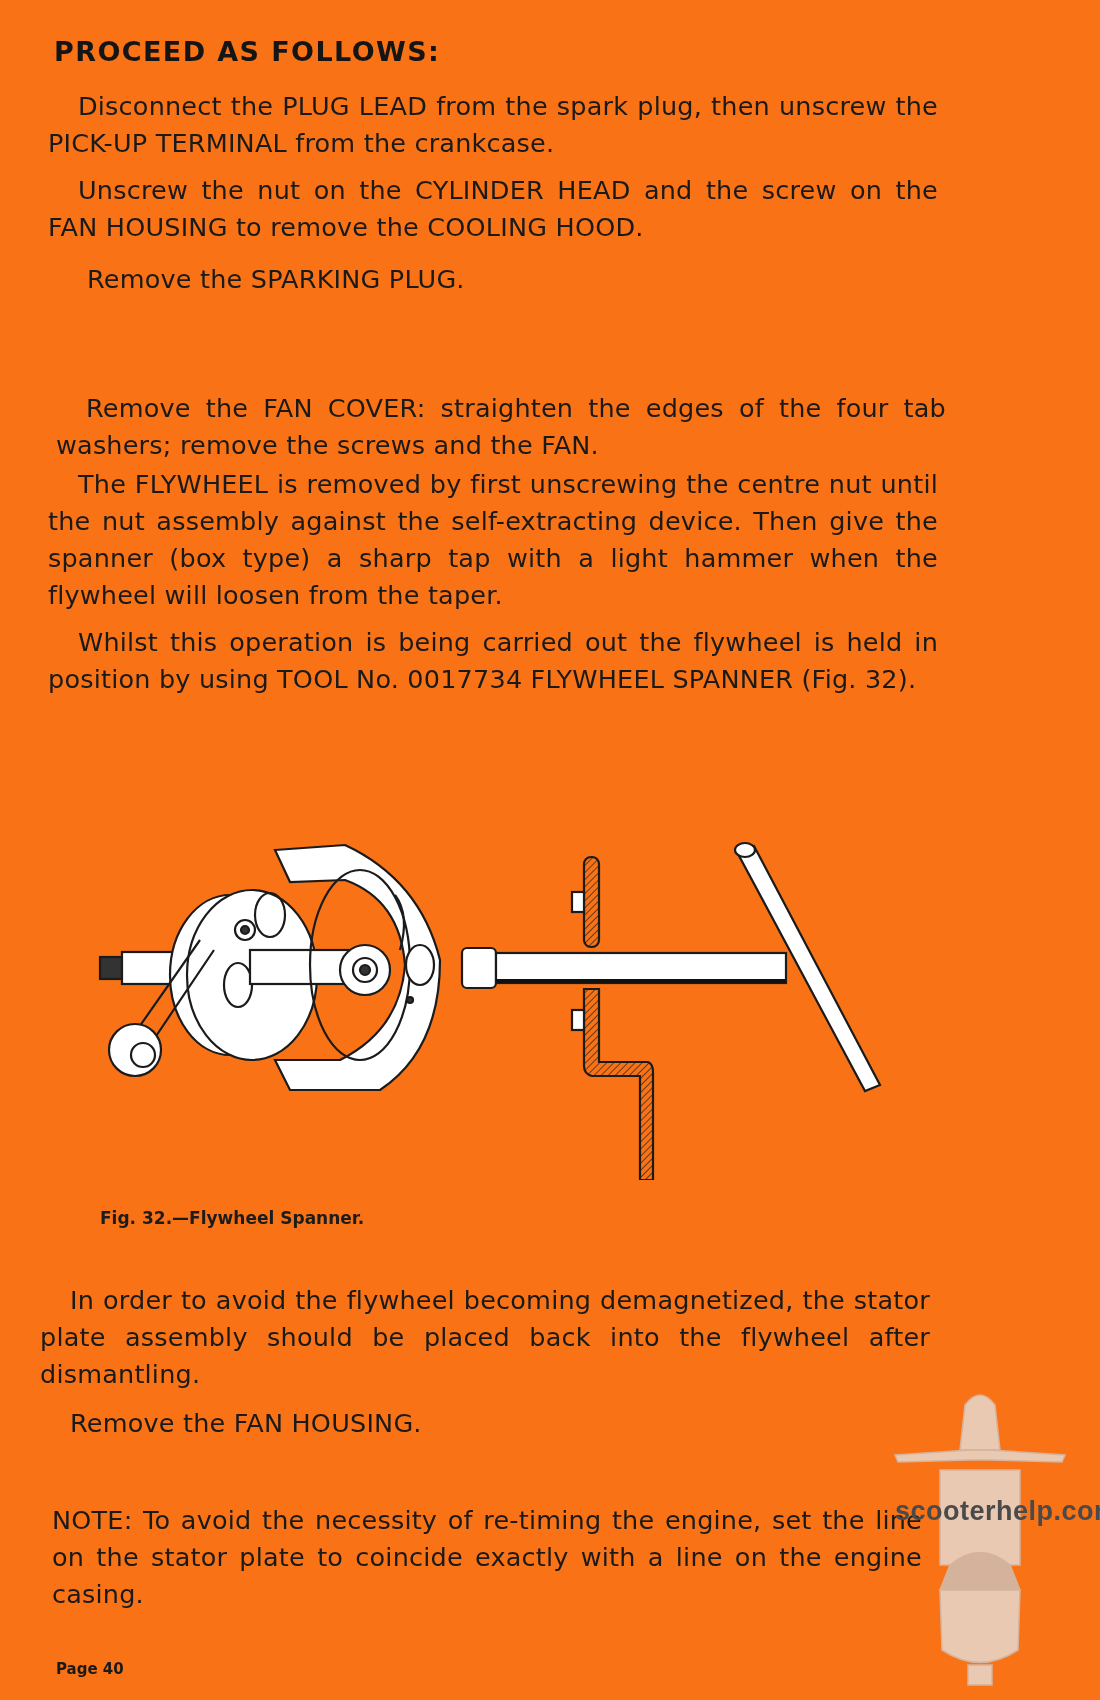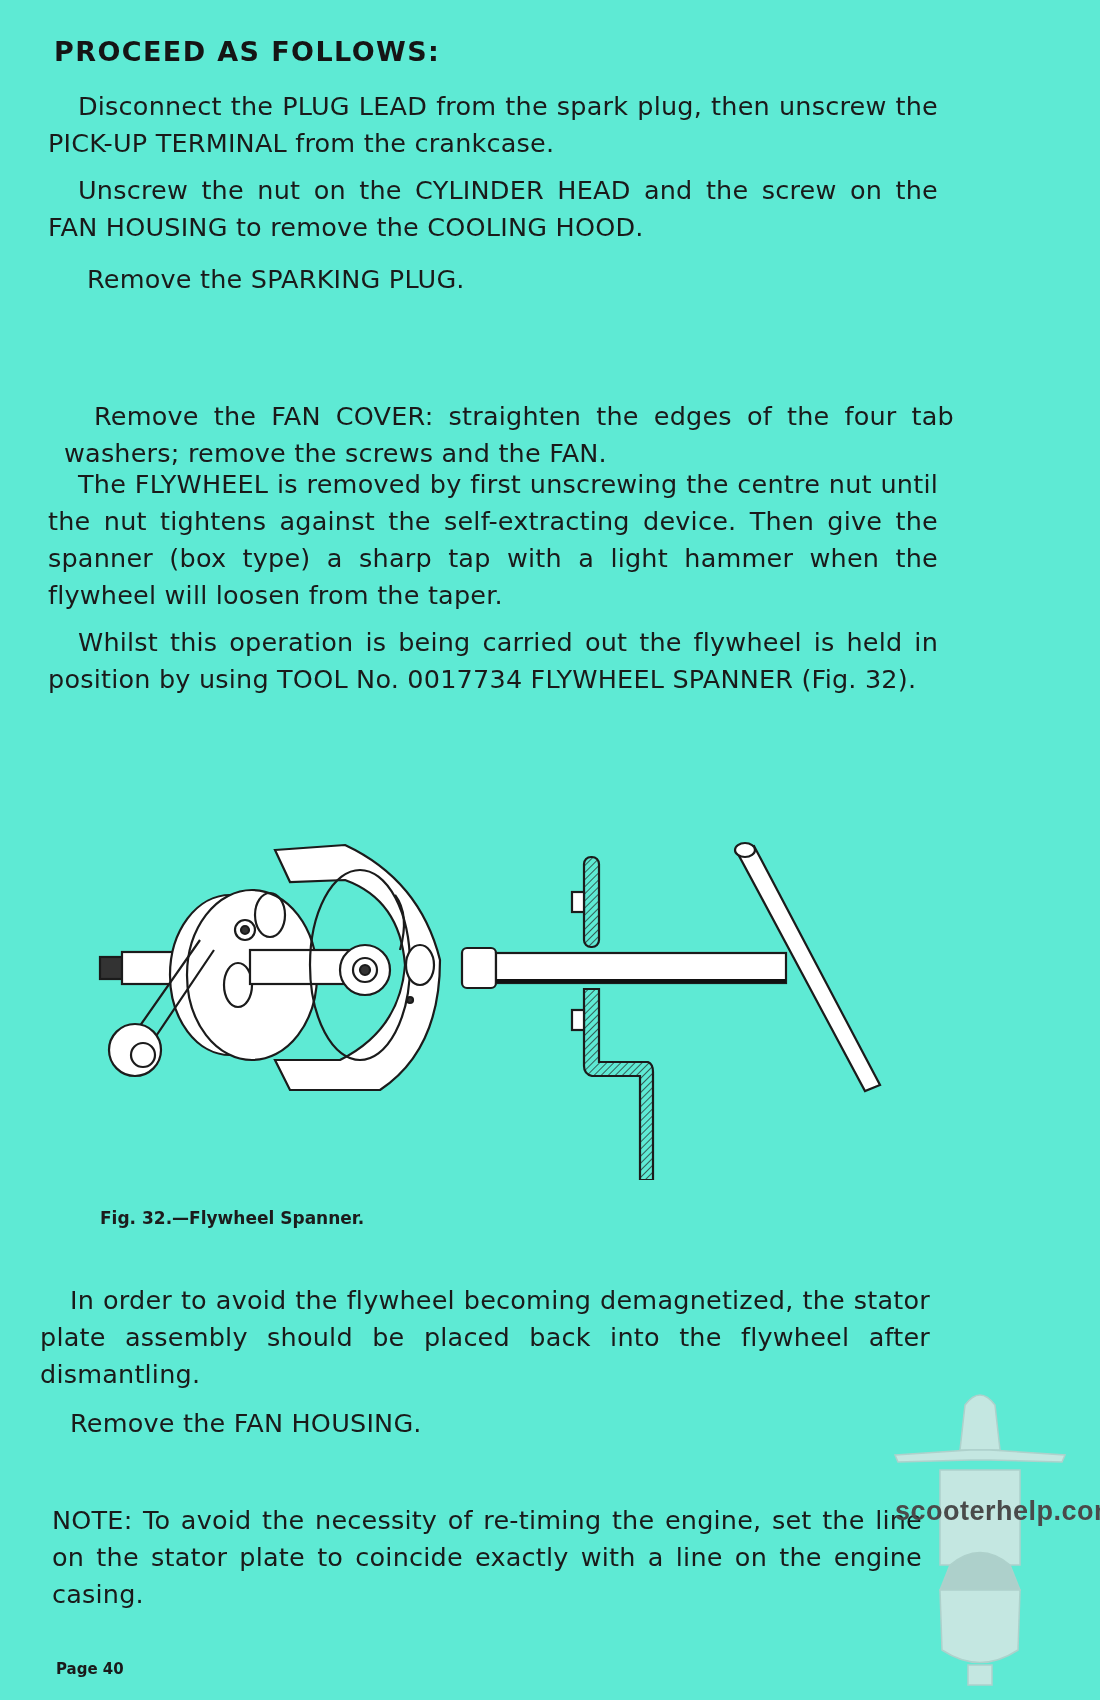--- a/index.html
+++ b/index.html
@@ -1,18 +1,18 @@
 <!DOCTYPE html>
 <html><head>
 <meta charset="utf-8">
 <style>
   html, body { margin: 0; padding: 0; background: #ffffff; }
   body { width: 1100px; height: 1700px; position: relative; overflow: hidden;
          font-family: "DejaVu Sans", "Liberation Sans", sans-serif; color: #1c1c1c; }
-  .page { position: absolute; left: 0; top: 0; width: 1100px; height: 1700px; background: #5eead4; }
+  .page { position: absolute; left: 0; top: 0; width: 1100px; height: 1700px; background: #f97316; }
   .heading { position: absolute; left: 54px; top: 36px; font-size: 27px; font-weight: bold;
              letter-spacing: 1.4px; color: #151515; }
   .para { position: absolute; left: 48px; width: 890px; font-size: 25.5px; line-height: 37px;
           text-align: justify; text-indent: 30px; color: #1a1a1a; letter-spacing: 0.2px; }
   .para.noindent { text-indent: 0; }
   .figure { position: absolute; left: 80px; top: 800px; width: 820px; height: 380px; }
   .caption { position: absolute; left: 0; width: 1100px; top: 1208px; text-align: left;
              font-size: 17px; font-weight: bold; color: #1c1c1c; }
   .caption span { margin-left: 100px; }
   .page-number { position: absolute; left: 56px; top: 1660px; font-size: 15px; font-weight: bold; color: #1a1a1a; }
@@ -23,22 +23,22 @@
 </head>
 <body>
 
 <div class="page">
 
   <div class="heading">PROCEED AS FOLLOWS:</div>
 
   <p class="para" style="top:172px; margin:0;">Unscrew the nut on the CYLINDER HEAD and the screw on the FAN HOUSING to remove the COOLING HOOD.</p>
   <p class="para" style="top:88px; margin:0;">Disconnect the PLUG LEAD from the spark plug, then unscrew the PICK-UP TERMINAL from the crankcase.</p>
   <p class="para" style="top:252px; margin:9px;">Remove the SPARKING PLUG.</p>
-  <p class="para" style="top:382px; margin:16px;">Remove the FAN COVER: straighten the edges of the four tab washers; remove the screws and the FAN.</p>
-  <p class="para" style="top:466px; margin:0;">The FLYWHEEL is removed by first unscrewing the centre nut until the nut tightens against the self-extracting device.  Then give the spanner (box type) a sharp tap with a light hammer when the flywheel will loosen from the taper.</p>
+  <p class="para" style="top:382px; margin:8px;">Remove the FAN COVER: straighten the edges of the four tab washers; remove the screws and the FAN.</p>
+  <p class="para" style="top:466px; margin:0;">The FLYWHEEL is removed by first unscrewing the centre nut until the nut assembly against the self-extracting device.  Then give the spanner (box type) a sharp tap with a light hammer when the flywheel will loosen from the taper.</p>
   <p class="para" style="top:624px; margin:0;">Whilst this operation is being carried out the flywheel is held in position by using TOOL No. 0017734 FLYWHEEL SPANNER (Fig. 32).</p>
 
   <svg class="figure" viewBox="80 800 820 380" xmlns="http://www.w3.org/2000/svg">
     <defs>
       <pattern id="hatch" width="5" height="5" patternUnits="userSpaceOnUse" patternTransform="rotate(45)">
         <line x1="0" y1="0" x2="0" y2="5" stroke="#222" stroke-width="1.4"></line>
       </pattern>
     </defs>
     <g fill="none" stroke="#1b1b1b" stroke-width="2.2">
 

